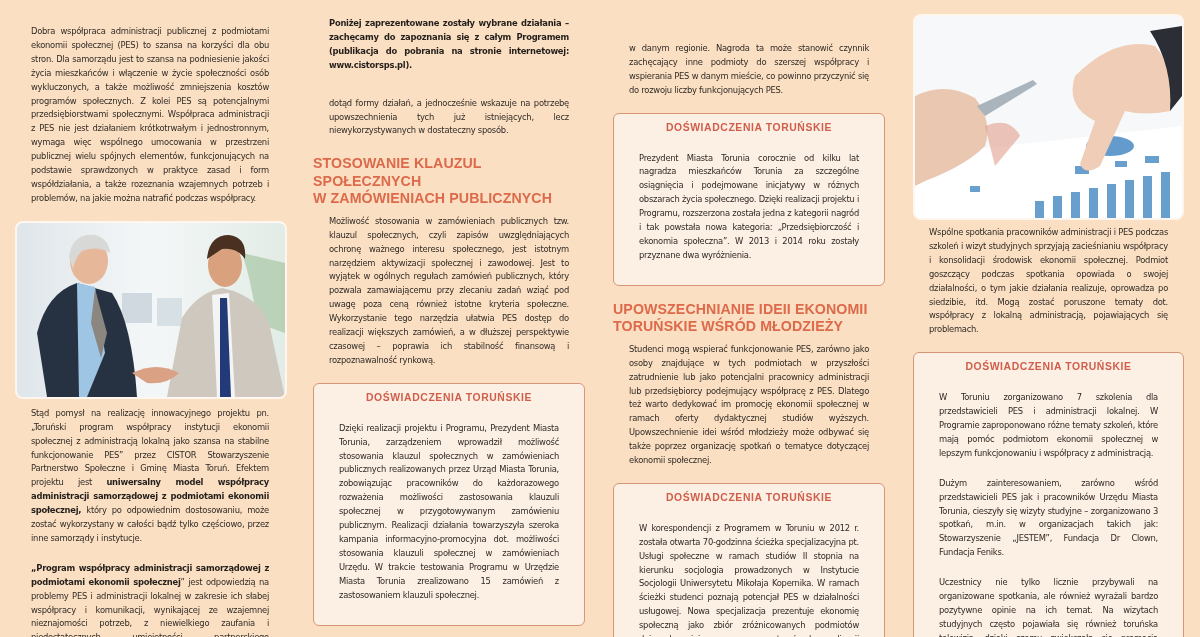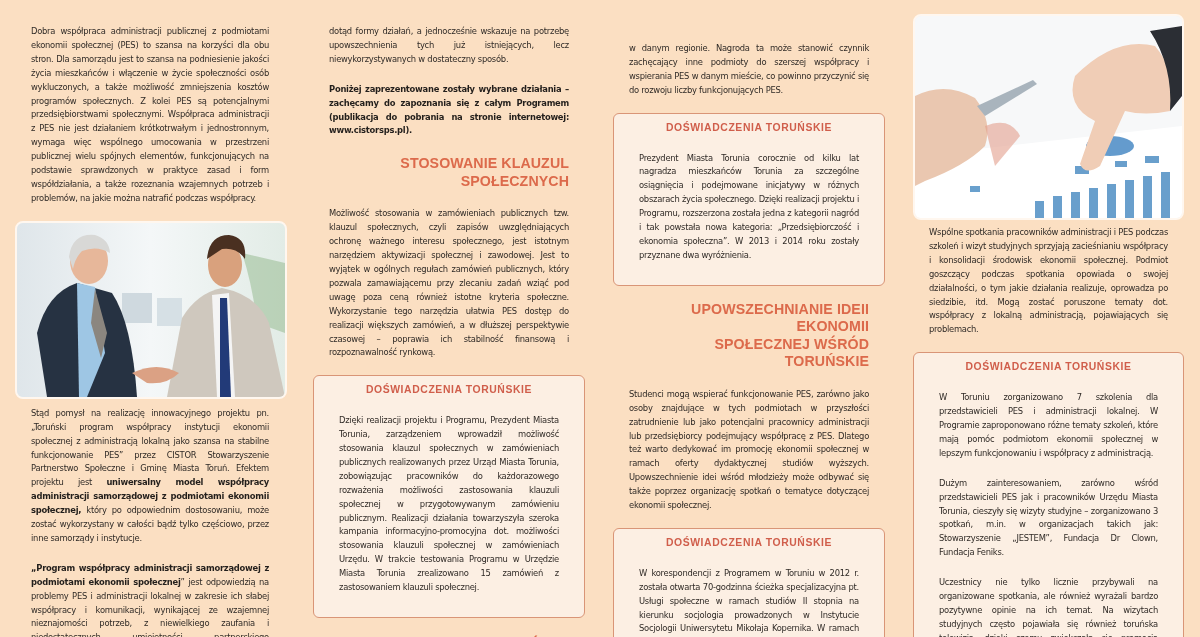--- a/index.html
+++ b/index.html
@@ -14,23 +14,23 @@
     position: absolute; top: 0; bottom: 0;
     font-size: 9.3px; line-height: 13.9px; letter-spacing: -0.25px;
   }
   .col p { margin: 16px; text-align: justify; }
   #c1 { left: 15px; width: 270px; }
   #c2 { left: 313px; width: 272px; }
   #c3 { left: 613px; width: 272px; }
   #c4 { left: 913px; width: 271px; }
   b { font-weight: bold; color: #231f1c; }
   h2 {
-    margin: 16px; color: #dc6a4b;
+    margin: 0; color: #dc6a4b;
     font-family: "Liberation Sans Narrow", "Liberation Sans", sans-serif;
-    font-weight: bold; text-align: right;
+    font-weight: bold; text-align: left;
     font-size: 14.2px; line-height: 17.5px; letter-spacing: 0.1px;
   }
   .box {
     background: #fcefe3;
     border: 1.3px solid #d99577;
     border-radius: 6px;
     padding: 7px 9px 7px 9px;
   }
   .box h3 {
     margin: 0 0 4px 0; text-align: center;
@@ -75,24 +75,25 @@
       <path d="M190 36 Q192 12 212 12 Q230 14 228 36 Q220 24 205 26 Z" fill="#4a3021"></path>
 
       <path d="M115 150 Q140 138 162 150 Q150 162 130 160 Z" fill="#dba184"></path>
     </svg>
   </div>
   <p style="margin-top:7px"><span>Stąd pomysł na realizację innowacyjnego projektu pn. „Toruński program współpracy instytucji ekonomii społecznej z administracją lokalną jako szansa na stabilne funkcjonowanie PES” przez CISTOR Stowarzyszenie Partnerstwo Społeczne i Gminę Miasta Toruń. Efektem projektu jest </span><b>uniwersalny model współpracy administracji samorządowej z podmiotami ekonomii społecznej,</b><span> który po odpowiednim dostosowaniu, może zostać wykorzystany w całości bądź tylko częściowo, przez inne samorządy i instytucje.</span></p>
   <p><b>„Program współpracy administracji samorządowej z podmiotami ekonomii społecznej</b><span>” jest odpowiedzią na problemy PES i administracji lokalnej w zakresie ich słabej współpracy i komunikacji, wynikającej ze wzajemnej nieznajomości potrzeb, z niewielkiego zaufania i niedostatecznych umiejętności partnerskiego współdziałania. Dla rozwiązania tych problemów Program proponuje nowe, niepraktykowane</span></p>
 </div>
 
 <div class="col" id="c2">
+  <p><b>Poniżej zaprezentowane zostały wybrane działania – zachęcamy do zapoznania się z całym Programem (publikacja do pobrania na stronie internetowej: www.cistorsps.pl).</b></p>
   <p style="padding-top:8px">dotąd formy działań, a jednocześnie wskazuje na potrzebę upowszechnienia tych już istniejących, lecz niewykorzystywanych w dostateczny sposób.</p>
-  <p><b>Poniżej zaprezentowane zostały wybrane działania – zachęcamy do zapoznania się z całym Programem (publikacja do pobrania na stronie internetowej: www.cistorsps.pl).</b></p>
   <h2 style="margin-top:18px">
     <span>STOSOWANIE KLAUZUL SPOŁECZNYCH</span><br>
+    <span>W ZAMÓWIENIACH PUBLICZNYCH</span>
   </h2>
   <p style="margin-top:6px">Możliwość stosowania w zamówieniach publicznych tzw. klauzul społecznych, czyli zapisów uwzględniających ochronę ważnego interesu społecznego, jest istotnym narzędziem aktywizacji społecznej i zawodowej. Jest to wyjątek w ogólnych regułach zamówień publicznych, który pozwala zamawiającemu przy zlecaniu zadań wziąć pod uwagę poza ceną również istotne kryteria społeczne. Wykorzystanie tego narzędzia ułatwia PES dostęp do realizacji większych zamówień, a w dłuższej perspektywie czasowej – poprawia ich stabilność finansową i rozpoznawalność rynkową.</p>
   <div class="box" style="margin-top:11px">
     <h3>DOŚWIADCZENIA TORUŃSKIE</h3>
     <p>Dzięki realizacji projektu i Programu, Prezydent Miasta Torunia, zarządzeniem wprowadził możliwość stosowania klauzul społecznych w zamówieniach publicznych realizowanych przez Urząd Miasta Torunia, zobowiązując pracowników do każdorazowego rozważenia możliwości zastosowania klauzuli społecznej w przygotowywanym zamówieniu publicznym. Realizacji działania towarzyszyła szeroka kampania informacyjno-promocyjna dot. możliwości stosowania klauzuli społecznej w zamówieniach Urzędu. W trakcie testowania Programu w Urzędzie Miasta Torunia zrealizowano 15 zamówień z zastosowaniem klauzuli społecznej.</p>
   </div>
   <h2 style="margin-top:18px">
     <span>NAGRODA ZA SZCZEGÓLNE OSIĄGNIĘCIA</span><br>
     <br>
     <span>W OBSZARZE EKONOMII SPOŁECZNEJ</span>
@@ -101,21 +102,21 @@
 </div>
 
 <div class="col" id="c3">
   <p style="padding-top:25px">w danym regionie. Nagroda ta może stanowić czynnik zachęcający inne podmioty do szerszej współpracy i wspierania PES w danym mieście, co powinno przyczynić się do rozwoju liczby funkcjonujących PES.</p>
   <div class="box" style="margin-top:8px">
     <h3>DOŚWIADCZENIA TORUŃSKIE</h3>
     <p>Prezydent Miasta Torunia corocznie od kilku lat nagradza mieszkańców Torunia za szczególne osiągnięcia i podejmowane inicjatywy w różnych obszarach życia społecznego. Dzięki realizacji projektu i Programu, rozszerzona została jedna z kategorii nagród i tak powstała nowa kategoria: „Przedsiębiorczość i ekonomia społeczna”. W 2013 i 2014 roku zostały przyznane dwa wyróżnienia.</p>
   </div>
   <h2 style="margin-top:15px">
     <span>UPOWSZECHNIANIE IDEII EKONOMII</span><br>
-    <span>SPOŁECZNEJ WŚRÓD TORUŃSKIE</span>
+    <span>TORUŃSKIE WŚRÓD MŁODZIEŻY</span>
   </h2>
   <p style="margin-top:6px">Studenci mogą wspierać funkcjonowanie PES, zarówno jako osoby znajdujące w tych podmiotach w przyszłości zatrudnienie lub jako potencjalni pracownicy administracji lub przedsiębiorcy podejmujący współpracę z PES. Dlatego też warto dedykować im promocję ekonomii społecznej w ramach oferty dydaktycznej studiów wyższych. Upowszechnienie idei wśród młodzieży może odbywać się także poprzez organizację spotkań o tematyce dotyczącej ekonomii społecznej.</p>
   <div class="box" style="margin-top:12px">
     <h3>DOŚWIADCZENIA TORUŃSKIE</h3>
     <p>W korespondencji z Programem w Toruniu w 2012 r. została otwarta 70-godzinna ścieżka specjalizacyjna pt. Usługi społeczne w ramach studiów II stopnia na kierunku socjologia prowadzonych w Instytucie Socjologii Uniwersytetu Mikołaja Kopernika. W ramach ścieżki studenci poznają potencjał PES w działalności usługowej. Nowa specjalizacja prezentuje ekonomię społeczną jako zbiór zróżnicowanych podmiotów dających miejsca pracy, przestrzeń do realizacji własnej kreatywności na rzecz zaspokajania potrzeb innych obywateli.</p>
   </div>
 </div>
 
 <div class="col" id="c4">
   <div class="photo" style="margin-top:14px;height:202px;width:267px;">

